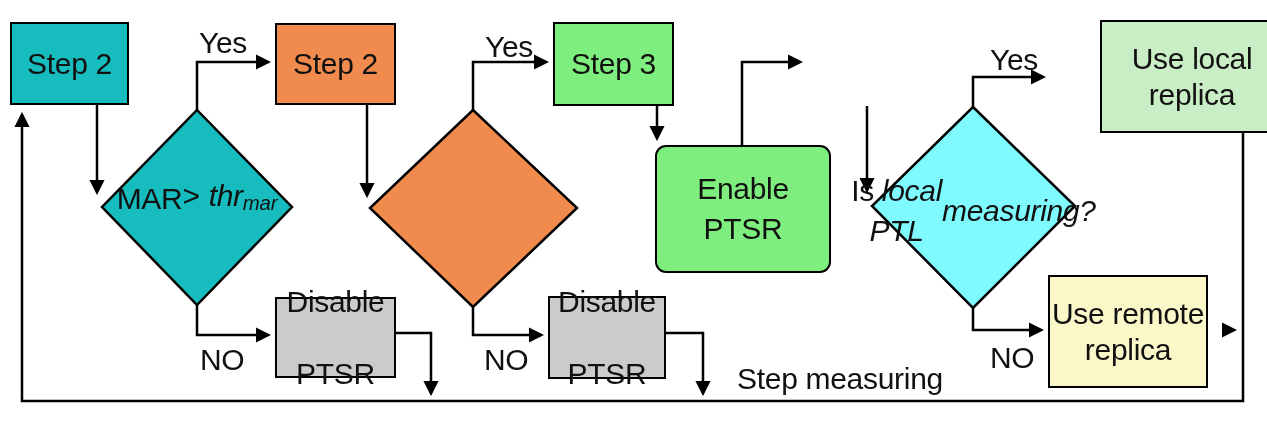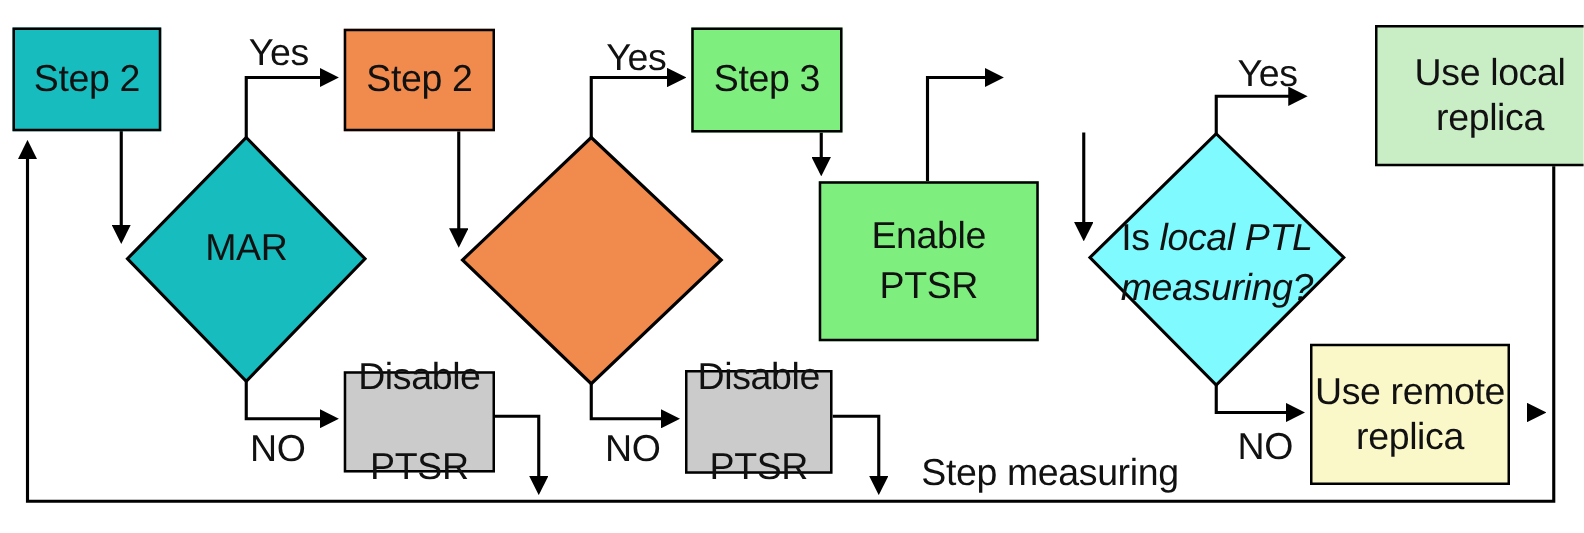--- a/index.html
+++ b/index.html
@@ -29,23 +29,23 @@
   .fill-green{background:var(--c-green);}
   .fill-cyan{background:var(--c-cyan);}
   .fill-lightgreen{background:var(--c-light_green);}
   .fill-paleyellow{background:var(--c-pale_yellow);}
   .fill-gray{background:var(--c-gray);gap:36px;}
   .d-teal{fill:var(--c-teal);}
   .d-orange{fill:var(--c-orange);}
   .d-cyan{fill:var(--c-cyan);}
   .dlabel{
     position:absolute;
-    display:flex;flex-direction:column;
+    display:flex;flex-direction:row;
     align-items:center;justify-content:center;
-    text-align:left;
+    text-align:center;
     font-size:30px;line-height:40px;
     letter-spacing:-0.3px;
     pointer-events:none;
   }
   .edge-label{
     position:absolute;
     font-size:30px;line-height:34px;
     letter-spacing:-0.3px;
     white-space:nowrap;
   }
@@ -95,21 +95,21 @@
 
   <div class="node fill-orange" style="left:275px;top:23px;width:121px;height:82px;">
     <span>Step 2</span>
   </div>
 
   <div class="node fill-green" style="left:553px;top:22px;width:121px;height:84px;text-align:center;">
     <span>Step 3</span>
   </div>
 
 
-  <div class="node fill-green" style="left:655px;top:145px;width:176px;height:128px;line-height:40px;">
+  <div class="node fill-green" style="left:655px;top:145px;width:176px;height:128px;line-height:40px;border-radius:11px;">
     <span>Enable</span>
     <span>PTSR</span>
   </div>
 
   <div class="node fill-gray" style="left:275px;top:297px;width:121px;height:81px;">
     <span>Disable</span>
     <span>PTSR</span>
   </div>
 
   <div class="node fill-gray" style="left:548px;top:296px;width:118px;height:83px;">
@@ -124,20 +124,23 @@
 
   <div class="node fill-paleyellow" style="left:1048px;top:275px;width:160px;height:113px;">
     <span>Use remote</span>
     <span>replica</span>
   </div>
 
   <div class="dlabel" style="left:102px;top:117px;width:190px;height:176px;transform:translateY(-6px);">
     <div>
       <span>MAR</span>
     </div>
+    <div>
+      <span class="gt">&gt;</span><span class="it">thr</span><span class="sub">mar</span>
+    </div>
   </div>
 
 
   <div class="dlabel" style="left:872px;top:115px;width:203px;height:192px;">
     <div>
       <span class="pfx">Is</span><span class="it">local PTL</span>
     </div>
     <div class="it">
       <span>measuring?</span>
     </div>

